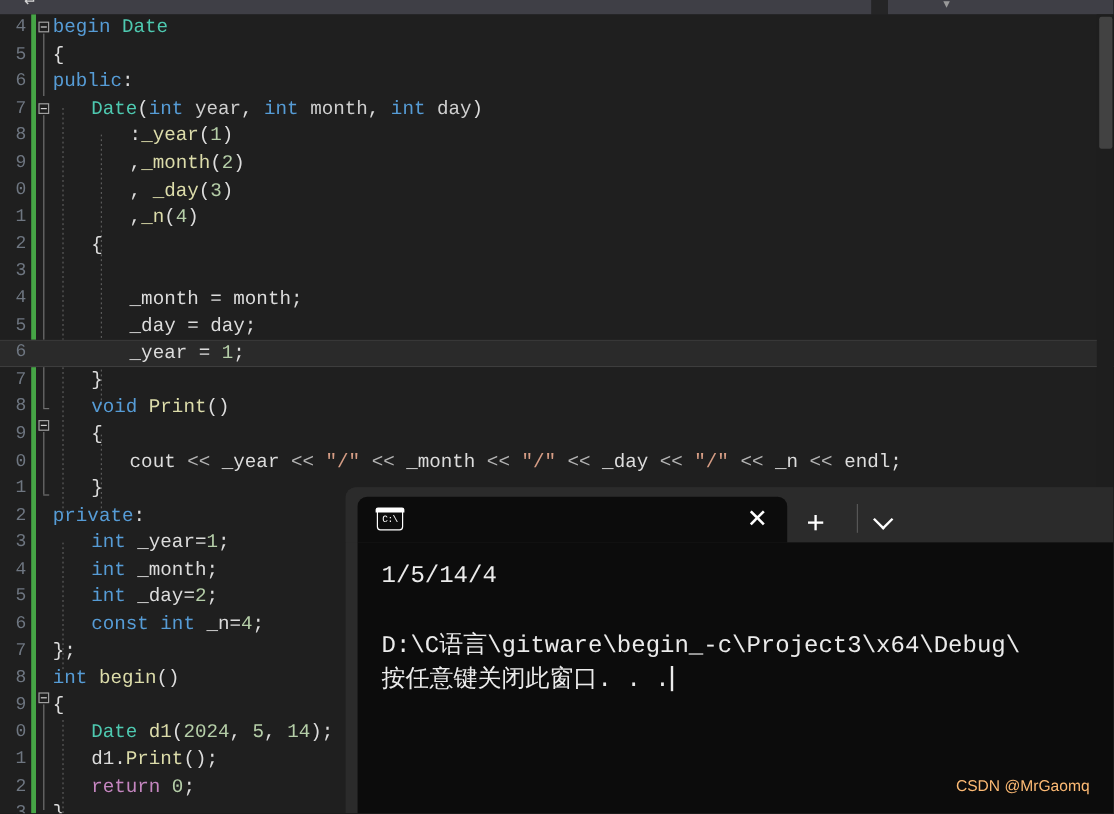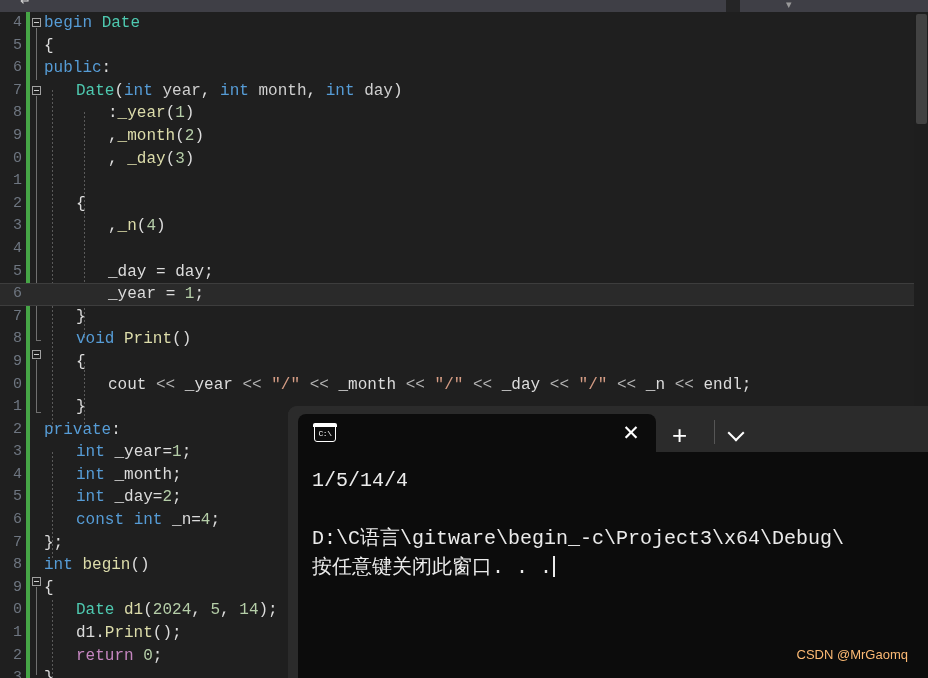--- a/index.html
+++ b/index.html
@@ -163,20 +163,21 @@
     transform: rotate(45deg);
   }
   .console-body {
     position: absolute; left: 10px; top: 46px; width: 630px; height: 226px;
     background: #0c0c0c;
     padding: 14px 0 0 14px;
   }
   .cline {
     color: #ebebeb; font-size: 20px; line-height: 29px; white-space: pre;
     font-family: "Liberation Mono", "DejaVu Sans Mono", monospace;
+    margin-left: 6px;
   }
   .cline.blank { height: 29px; }
   .caret {
     display: inline-block; width: 2px; height: 21px; background: #ebebeb;
     vertical-align: -4px; margin-left: 1px;
   }
 
   .watermark {
     position: absolute; right: 20px; bottom: 16px;
     color: #fdba74; font-size: 13px;
@@ -221,24 +222,24 @@
       <div class="iguide" style="left:52px;  top:588px; height:90px"></div>
 
       <div id="lines">
           <div class="line"><div style="position: absolute; left: 0px; width: 22px; text-align: right; color: rgb(110, 118, 129); font-size: 15px;">4</div><div class="text" style="padding-left: 0px;"><span class="kw">begin</span> <span class="cls">Date</span></div></div>
           <div class="line"><div style="position: absolute; left: 0px; width: 22px; text-align: right; color: rgb(110, 118, 129); font-size: 15px;">5</div><div class="text" style="padding-left: 0px;"><span class="pun">{</span></div></div>
           <div class="line"><div style="position: absolute; left: 0px; width: 22px; text-align: right; color: rgb(110, 118, 129); font-size: 15px;">6</div><div class="text" style="padding-left: 0px;"><span class="kw">public</span><span class="pun">:</span></div></div>
           <div class="line"><div style="position: absolute; left: 0px; width: 22px; text-align: right; color: rgb(110, 118, 129); font-size: 15px;">7</div><div class="text" style="padding-left: 32px;"><span class="cls">Date</span><span class="pun">(</span><span class="kw">int</span> <span class="par">year</span><span class="pun">,</span> <span class="kw">int</span> <span class="par">month</span><span class="pun">,</span> <span class="kw">int</span> <span class="par">day</span><span class="pun">)</span></div></div>
           <div class="line"><div style="position: absolute; left: 0px; width: 22px; text-align: right; color: rgb(110, 118, 129); font-size: 15px;">8</div><div class="text" style="padding-left: 64px;"><span class="pun">:</span><span class="fn">_year</span><span class="pun">(</span><span class="num">1</span><span class="pun">)</span></div></div>
           <div class="line"><div style="position: absolute; left: 0px; width: 22px; text-align: right; color: rgb(110, 118, 129); font-size: 15px;">9</div><div class="text" style="padding-left: 64px;"><span class="pun">,</span><span class="fn">_month</span><span class="pun">(</span><span class="num">2</span><span class="pun">)</span></div></div>
           <div class="line"><div style="position: absolute; left: 0px; width: 22px; text-align: right; color: rgb(110, 118, 129); font-size: 15px;">0</div><div class="text" style="padding-left: 64px;"><span class="pun">,</span> <span class="fn">_day</span><span class="pun">(</span><span class="num">3</span><span class="pun">)</span></div></div>
-          <div class="line"><div style="position: absolute; left: 0px; width: 22px; text-align: right; color: rgb(110, 118, 129); font-size: 15px;">1</div><div class="text" style="padding-left: 64px; margin-top: 45px;"><span class="pun">,</span><span class="fn">_n</span><span class="pun">(</span><span class="num">4</span><span class="pun">)</span></div></div>
+          <div class="line"><div style="position: absolute; left: 0px; width: 22px; text-align: right; color: rgb(110, 118, 129); font-size: 15px;">1</div><div class="text" style="padding-left: 64px;"><span class="pun">,</span><span class="fn">_n</span><span class="pun">(</span><span class="num">4</span><span class="pun">)</span></div></div>
           <div class="line"><div style="position: absolute; left: 0px; width: 22px; text-align: right; color: rgb(110, 118, 129); font-size: 15px;">2</div><div class="text" style="padding-left: 32px;"><span class="pun">{</span></div></div>
           <div class="line"><div style="position: absolute; left: 0px; width: 22px; text-align: right; color: rgb(110, 118, 129); font-size: 15px;">3</div></div>
-          <div class="line"><div style="position: absolute; left: 0px; width: 22px; text-align: right; color: rgb(110, 118, 129); font-size: 15px;">4</div></div>
+          <div class="line"><div style="position: absolute; left: 0px; width: 22px; text-align: right; color: rgb(110, 118, 129); font-size: 15px;">4</div><div class="text" style="padding-left: 64px;"><span class="id">_month</span> <span class="pun">=</span> <span class="id">month</span><span class="pun">;</span></div></div>
           <div class="line"><div style="position: absolute; left: 0px; width: 22px; text-align: right; color: rgb(110, 118, 129); font-size: 15px;">5</div><div class="text" style="padding-left: 64px;"><span class="id">_day</span> <span class="pun">=</span> <span class="id">day</span><span class="pun">;</span></div></div>
           <div class="line hl"><div style="position: absolute; left: 0px; width: 22px; text-align: right; color: rgb(110, 118, 129); font-size: 15px;">6</div><div class="text" style="padding-left: 64px;"><span class="id">_year</span> <span class="pun">=</span> <span class="num">1</span><span class="pun">;</span></div></div>
           <div class="line"><div style="position: absolute; left: 0px; width: 22px; text-align: right; color: rgb(110, 118, 129); font-size: 15px;">7</div><div class="text" style="padding-left: 32px;"><span class="pun">}</span></div></div>
           <div class="line"><div style="position: absolute; left: 0px; width: 22px; text-align: right; color: rgb(110, 118, 129); font-size: 15px;">8</div><div class="text" style="padding-left: 32px;"><span class="kw">void</span> <span class="fn">Print</span><span class="pun">(</span><span class="pun">)</span></div></div>
           <div class="line"><div style="position: absolute; left: 0px; width: 22px; text-align: right; color: rgb(110, 118, 129); font-size: 15px;">9</div><div class="text" style="padding-left: 32px;"><span class="pun">{</span></div></div>
           <div class="line"><div style="position: absolute; left: 0px; width: 22px; text-align: right; color: rgb(110, 118, 129); font-size: 15px;">0</div><div class="text" style="padding-left: 64px;"><span class="id">cout</span> <span class="op">&lt;&lt;</span> <span class="id">_year</span> <span class="op">&lt;&lt;</span> <span class="str">"/"</span> <span class="op">&lt;&lt;</span> <span class="id">_month</span> <span class="op">&lt;&lt;</span> <span class="str">"/"</span> <span class="op">&lt;&lt;</span> <span class="id">_day</span> <span class="op">&lt;&lt;</span> <span class="str">"/"</span> <span class="op">&lt;&lt;</span> <span class="id">_n</span> <span class="op">&lt;&lt;</span> <span class="id">endl</span><span class="pun">;</span></div></div>
           <div class="line"><div style="position: absolute; left: 0px; width: 22px; text-align: right; color: rgb(110, 118, 129); font-size: 15px;">1</div><div class="text" style="padding-left: 32px;"><span class="pun">}</span></div></div>
           <div class="line"><div style="position: absolute; left: 0px; width: 22px; text-align: right; color: rgb(110, 118, 129); font-size: 15px;">2</div><div class="text" style="padding-left: 0px;"><span class="kw">private</span><span class="pun">:</span></div></div>
           <div class="line"><div style="position: absolute; left: 0px; width: 22px; text-align: right; color: rgb(110, 118, 129); font-size: 15px;">3</div><div class="text" style="padding-left: 32px;"><span class="kw">int</span> <span class="id">_year</span><span class="pun">=</span><span class="num">1</span><span class="pun">;</span></div></div>
           <div class="line"><div style="position: absolute; left: 0px; width: 22px; text-align: right; color: rgb(110, 118, 129); font-size: 15px;">4</div><div class="text" style="padding-left: 32px;"><span class="kw">int</span> <span class="id">_month</span><span class="pun">;</span></div></div>

